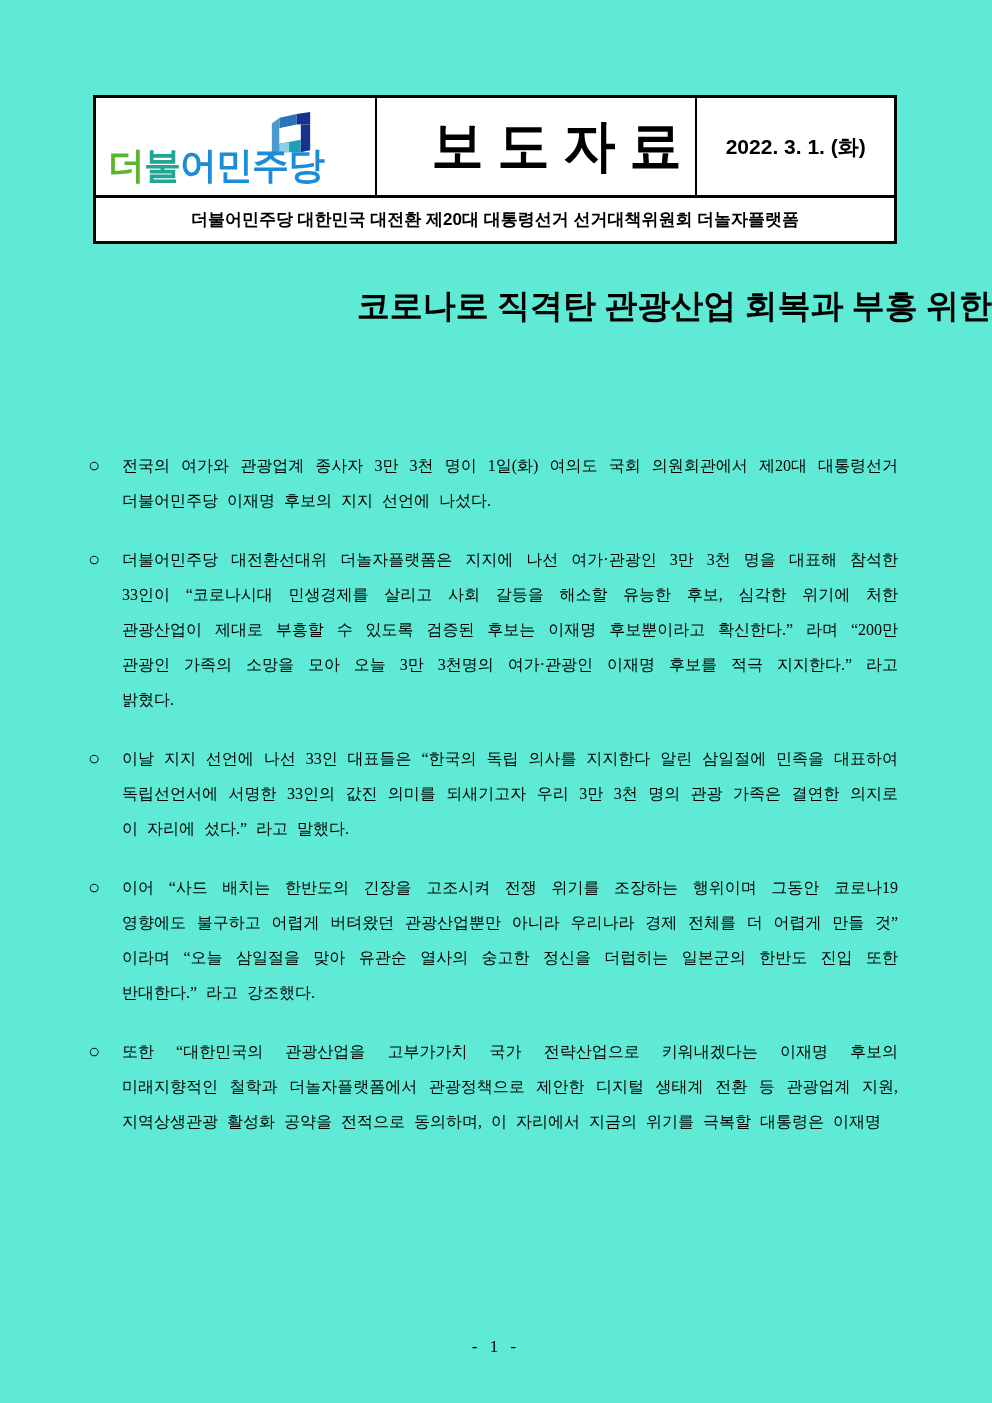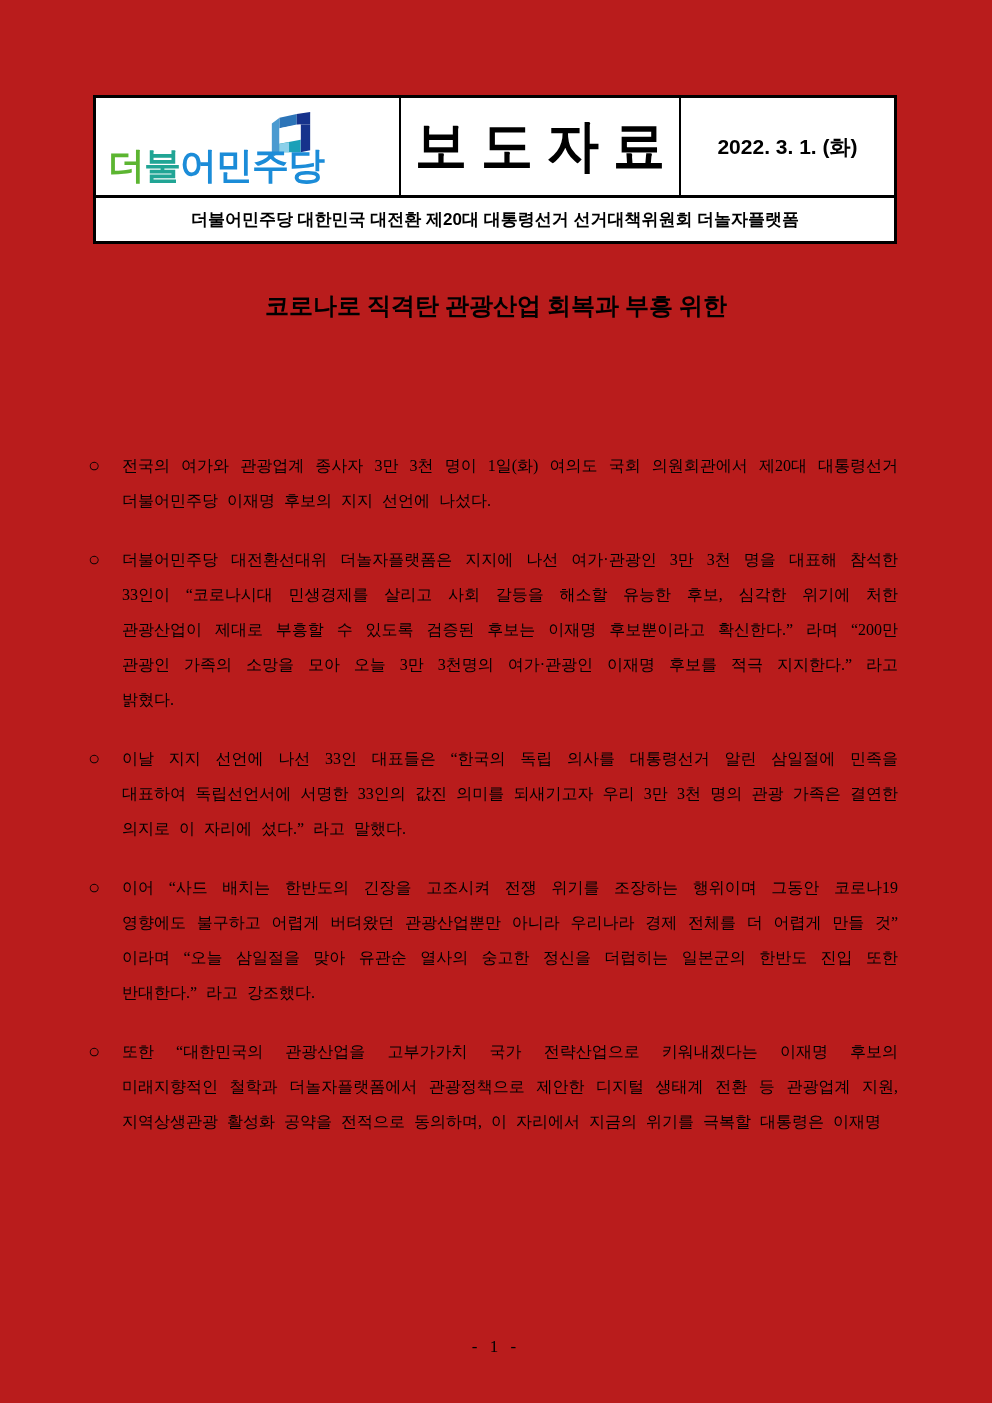--- a/index.html
+++ b/index.html
@@ -14,32 +14,32 @@
     --ink:#000000;
   }
   *{box-sizing:border-box; margin:0; padding:0;}
   html,body{background:#ffffff;}
   body{
     width:992px; height:1403px;
     font-family:"Liberation Serif", serif;
     color:var(--ink);
   }
   .page{
-    position:relative; width:992px; height:1403px; background:#b91c1c; overflow:hidden;
+    position:relative; width:992px; height:1403px; background:#5eead4; overflow:hidden;
   }
 
   
   .header-box{
     position:absolute; left:93px; top:95px; width:804px;
     border:3px solid var(--ink);
     background:#fff;
   }
   .header-row1{display:flex; height:97px; align-items:stretch;}
   .logo-cell{width:312px; border-right:2px solid var(--ink); position:relative;}
-  .title-cell{flex:1; border-right:2px solid var(--ink); display:flex; align-items:center; justify-content:center;}
+  .title-cell{flex:1; border-right:2px solid var(--ink); display:flex; align-items:center; justify-content:center;padding-left:40px;}
   .press-title{
     font-family:"Liberation Sans", sans-serif;
     font-weight:900; font-size:52px; letter-spacing:14px; padding-left:14px;
     transform:scaleY(1.08); white-space:nowrap;
   }
   .date-cell{width:218px; display:flex; align-items:center; justify-content:center;text-align:center;}
   .date-text{font-family:"Liberation Sans", sans-serif; font-weight:700; font-size:21px; white-space:nowrap;}
   .header-row2{
     border-top:3px solid var(--ink); height:46px;
     display:flex; align-items:center; justify-content:center;
@@ -62,21 +62,21 @@
   .flag .f-top{fill:var(--flag-blue);}
   .flag .f-topdark{fill:var(--flag-navy);}
   .flag .f-right{fill:var(--flag-navy);}
   .flag .f-bottom{fill:var(--flag-teal);}
   .flag .f-bottomlight{fill:var(--flag-light);}
   .flag .f-center{fill:#ffffff;}
 
   
   .doc-title{
     position:absolute; top:276px; left:0; width:992px;
-    text-align:center; font-weight:bold; font-size:24px; line-height:61px;
+    text-align:right; font-weight:bold; font-size:33px; line-height:61px;
     font-family:"Liberation Serif", serif; letter-spacing:0px;
   }
 
   
   .body-content{
     position:absolute; top:448px; left:88px; width:810px;
   }
   .para{display:flex; margin-bottom:24px;}
   .para-bullet{
     width:34px; flex-shrink:0; font-size:20px; line-height:35px;
@@ -144,21 +144,21 @@
       <p class="para-text">전국의 여가와 관광업계 종사자 3만 3천 명이 1일(화) 여의도 국회 의원회관에서 제20대 대통령선거 더불어민주당 이재명 후보의 지지 선언에 나섰다.</p>
     </div>
 
     <div class="para">
       <span class="para-bullet">○</span>
       <p class="para-text">더불어민주당 대전환선대위 더놀자플랫폼은 지지에 나선 여가·관광인 3만 3천 명을 대표해 참석한 33인이 “코로나시대 민생경제를 살리고 사회 갈등을 해소할 유능한 후보, 심각한 위기에 처한 관광산업이 제대로 부흥할 수 있도록 검증된 후보는 이재명 후보뿐이라고 확신한다.” 라며 “200만 관광인 가족의 소망을 모아 오늘 3만 3천명의 여가·관광인 이재명 후보를 적극 지지한다.” 라고 밝혔다.</p>
     </div>
 
     <div class="para">
       <span class="para-bullet">○</span>
-      <p class="para-text">이날 지지 선언에 나선 33인 대표들은 “한국의 독립 의사를 대통령선거 알린 삼일절에 민족을 대표하여 독립선언서에 서명한 33인의 값진 의미를 되새기고자 우리 3만 3천 명의 관광 가족은 결연한 의지로 이 자리에 섰다.” 라고 말했다.</p>
+      <p class="para-text">이날 지지 선언에 나선 33인 대표들은 “한국의 독립 의사를 지지한다 알린 삼일절에 민족을 대표하여 독립선언서에 서명한 33인의 값진 의미를 되새기고자 우리 3만 3천 명의 관광 가족은 결연한 의지로 이 자리에 섰다.” 라고 말했다.</p>
     </div>
 
     <div class="para">
       <span class="para-bullet">○</span>
       <p class="para-text">이어 “사드 배치는 한반도의 긴장을 고조시켜 전쟁 위기를 조장하는 행위이며 그동안 코로나19 영향에도 불구하고 어렵게 버텨왔던 관광산업뿐만 아니라 우리나라 경제 전체를 더 어렵게 만들 것” 이라며 “오늘 삼일절을 맞아 유관순 열사의 숭고한 정신을 더럽히는 일본군의 한반도 진입 또한 반대한다.” 라고 강조했다.</p>
     </div>
 
     <div class="para">
       <span class="para-bullet">○</span>
       <p class="para-text">또한 “대한민국의 관광산업을 고부가가치 국가 전략산업으로 키워내겠다는 이재명 후보의 미래지향적인 철학과 더놀자플랫폼에서 관광정책으로 제안한 디지털 생태계 전환 등 관광업계 지원, 지역상생관광 활성화 공약을 전적으로 동의하며, 이 자리에서 지금의 위기를 극복할 대통령은 이재명</p>

